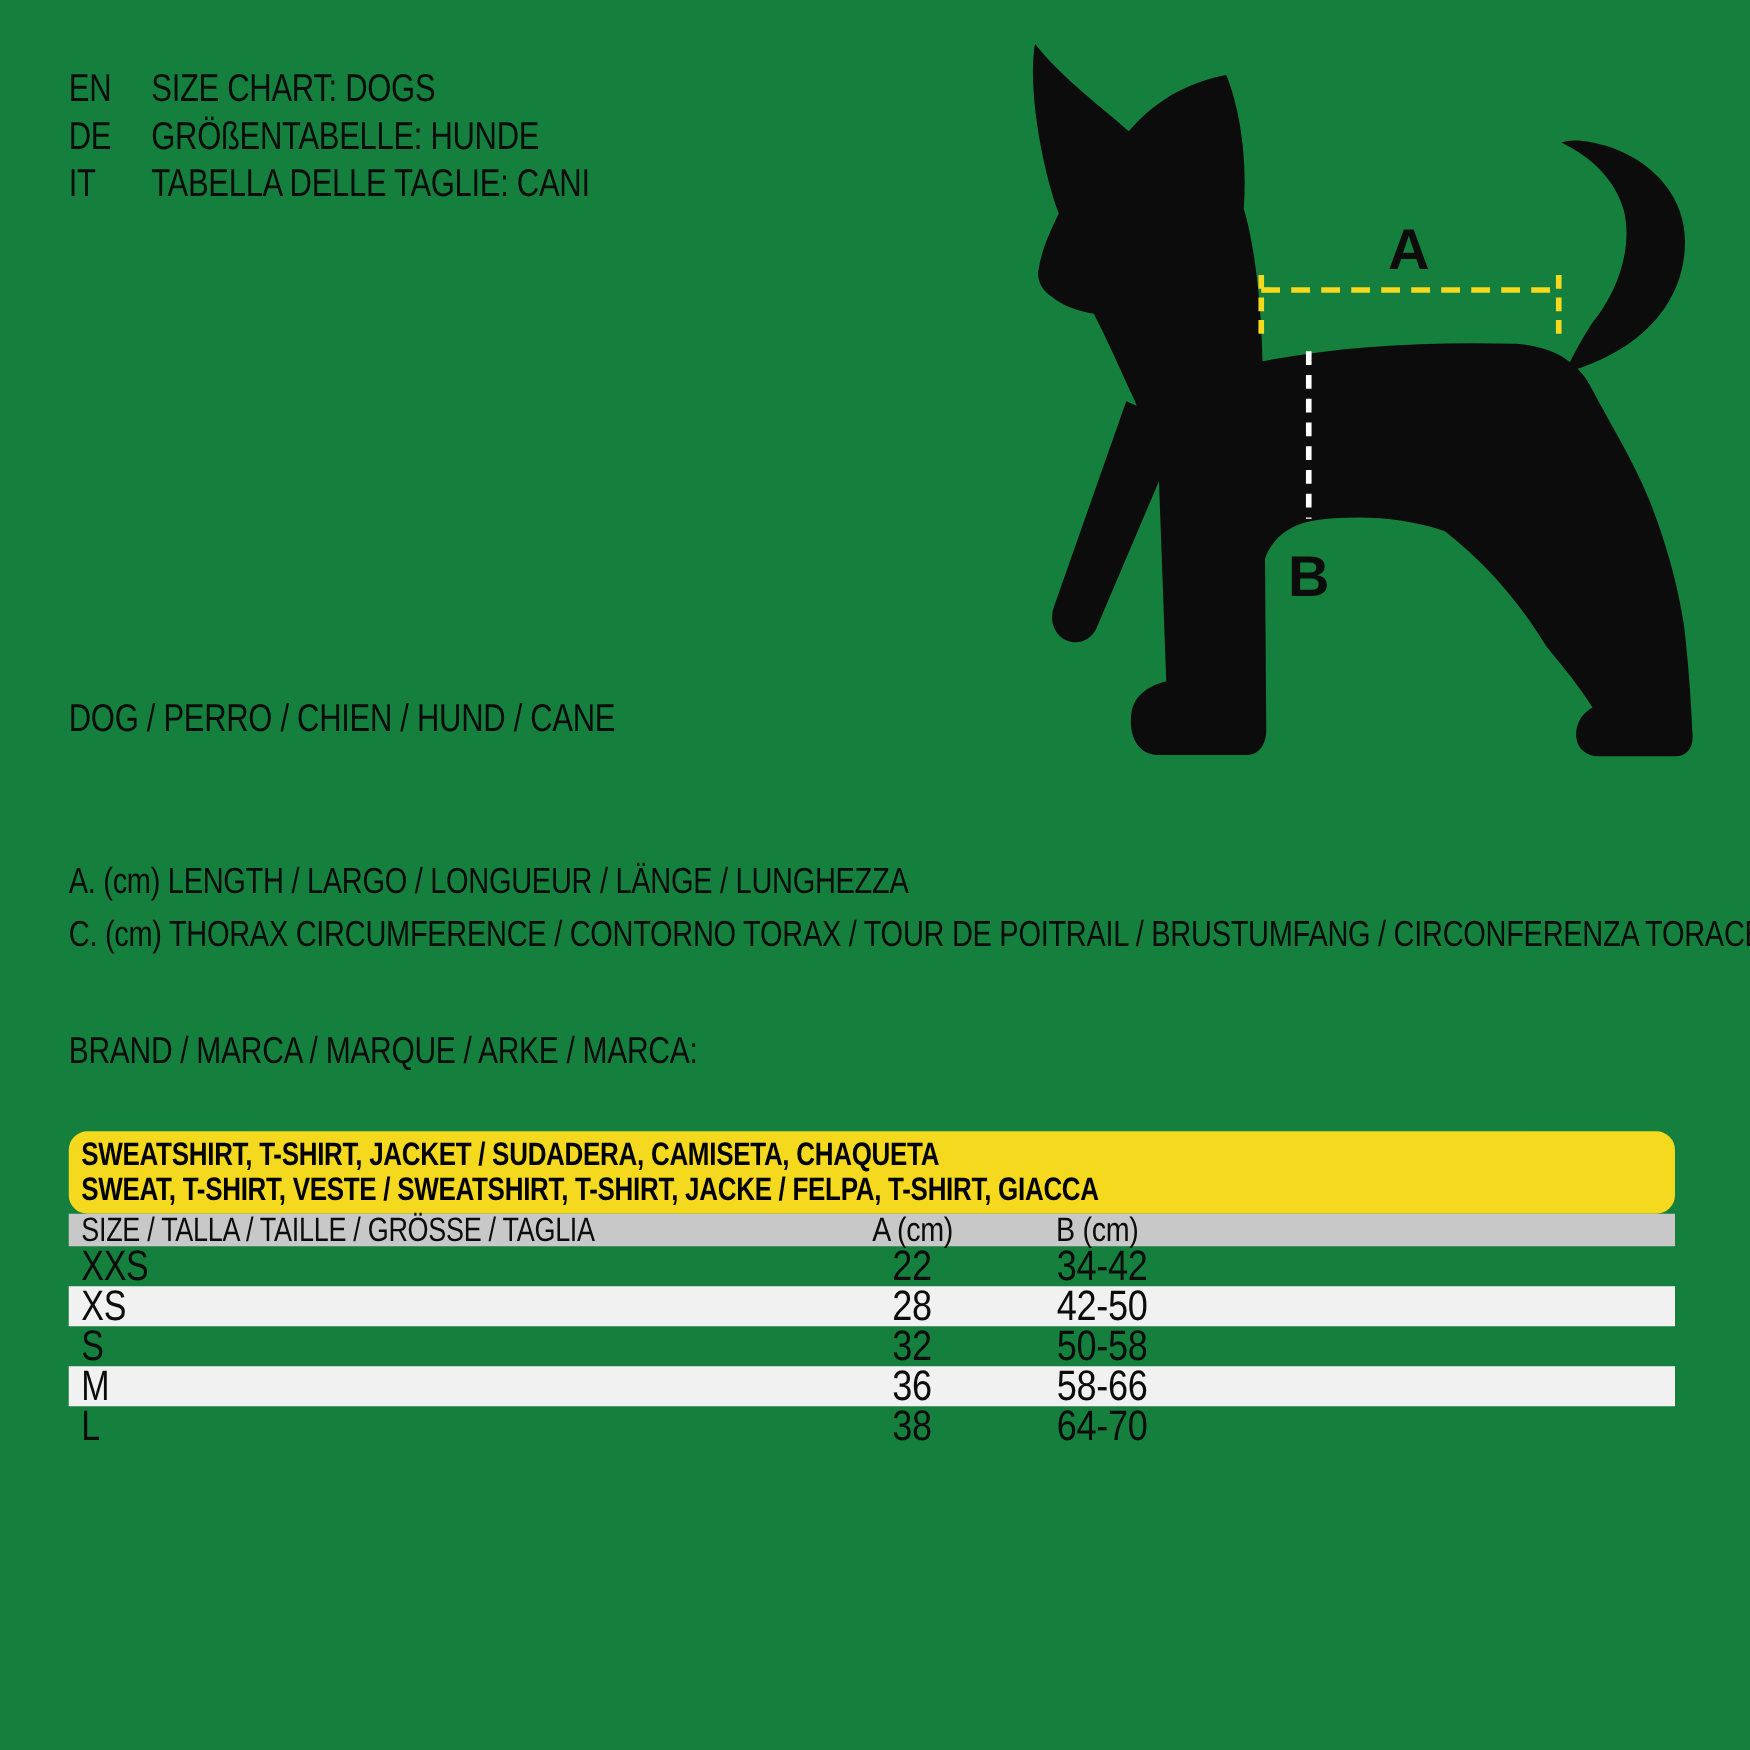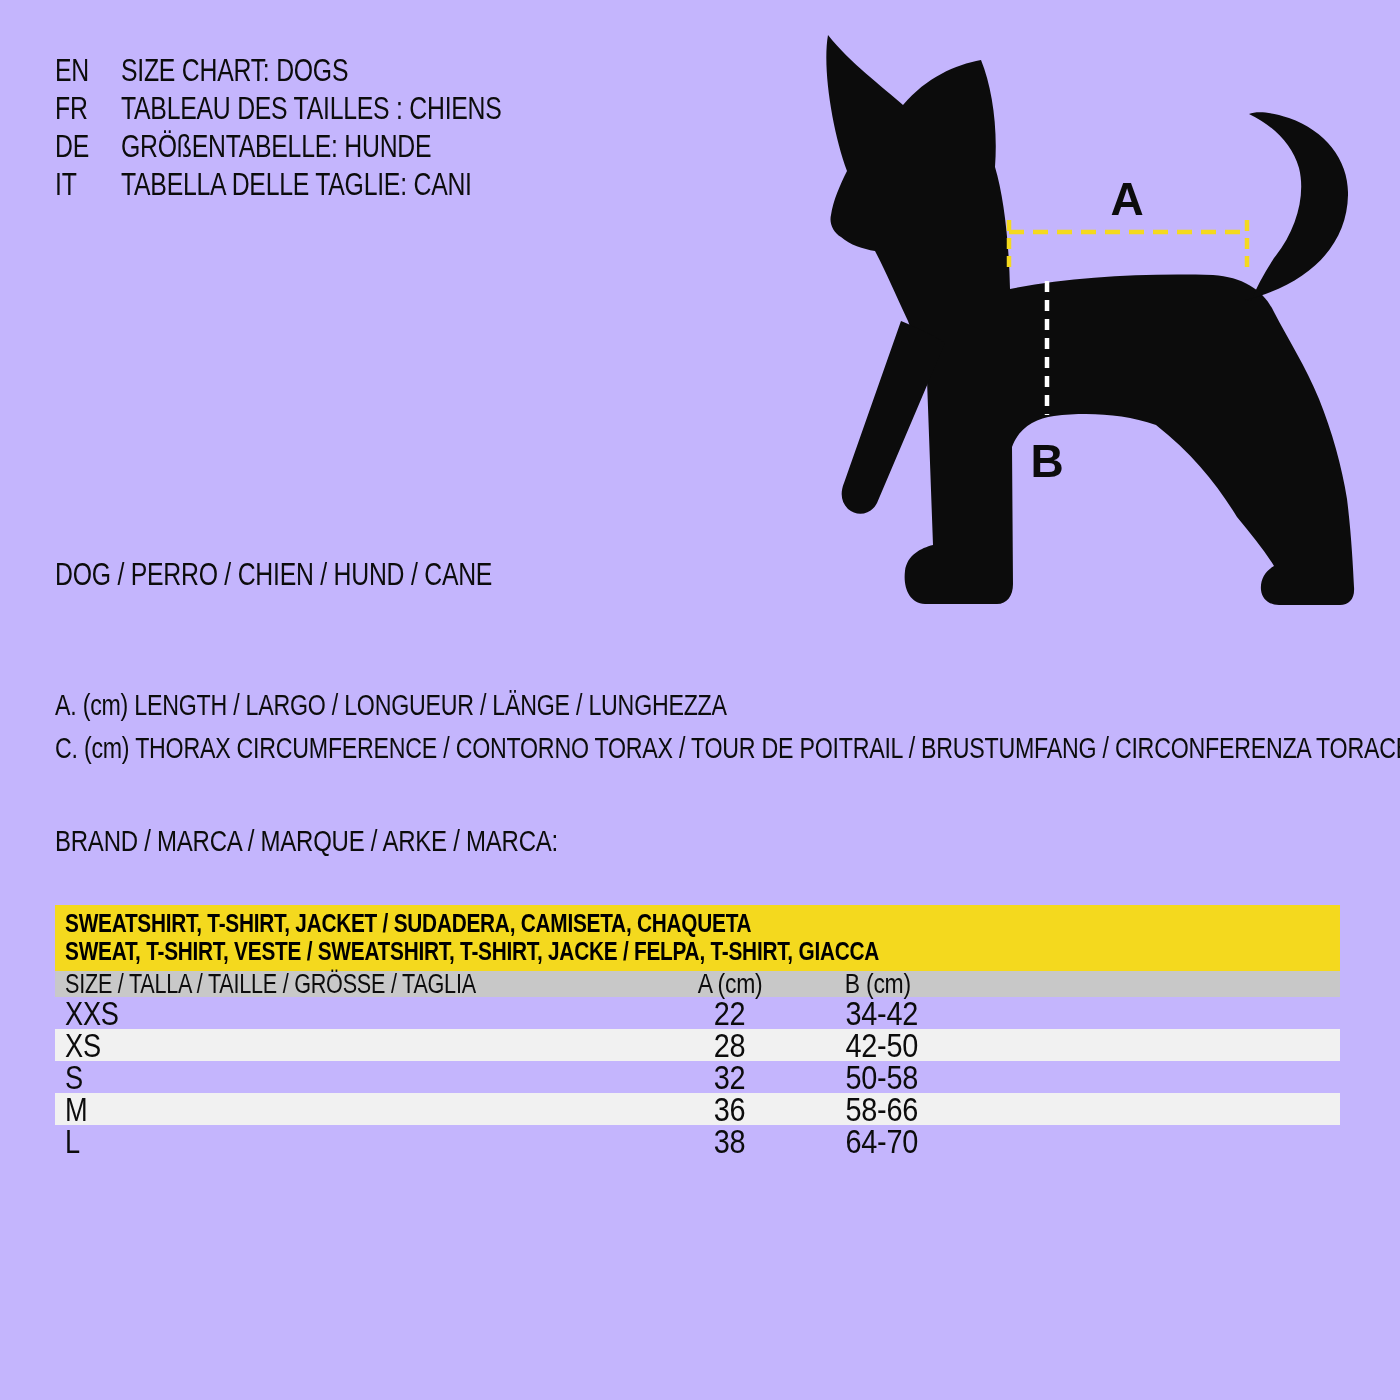--- a/index.html
+++ b/index.html
@@ -3,21 +3,21 @@
 <meta charset="utf-8">
 <style>
   :root{
     --yellow:#F4D91E;
     --hdr-gray:#C8C8C8;
     --alt-gray:#F1F1F1;
     --ink:#0C0C0C;
   }
   html,body{margin:0;padding:0;background:#fff;}
   .page{
-    position:relative;width:1400px;height:1400px;background:#c4b5fd;
+    position:relative;width:1400px;height:1400px;background:#15803d;
     font-family:"Liberation Sans",sans-serif;color:var(--ink);overflow:hidden;
   }
   
   .cond{display:inline-block;transform:scaleX(.8);transform-origin:0 50%;
         white-space:nowrap;letter-spacing:-.3px;}
   .cond-c{display:inline-block;transform:scaleX(.85);transform-origin:50% 50%;
         white-space:nowrap;letter-spacing:-.3px;}
 
   .lang-block{position:absolute;left:55px;top:52px;font-size:31px;}
   .lang-row{height:38px;line-height:38px;}
@@ -26,40 +26,37 @@
   .dog-figure{position:absolute;left:795px;top:25px;width:560px;height:585px;}
 
   .animal-caption{position:absolute;left:55px;top:556px;font-size:31px;line-height:38px;}
 
   .measure-notes{position:absolute;left:55px;top:684px;font-size:29px;}
   .measure-notes .note-line{height:43px;line-height:43px;}
 
   .brand-line{position:absolute;left:55px;top:806px;font-size:30px;line-height:38px;margin-top:16px;}
 
   .size-table{position:absolute;left:55px;top:905px;width:1285px;}
-  .garment-band{background:var(--yellow);padding:4px 16px 6px 10px;}
+  .garment-band{background:var(--yellow);padding:4px 16px 6px 10px;border-radius:15px;}
   .garment-band .band-line{display:block;font-weight:700;font-size:26px;line-height:28px;color:#000;}
   .table-header{height:26px;background:var(--hdr-gray);display:flex;align-items:center;font-size:27px;}
   .table-row{height:32px;display:flex;align-items:center;font-size:34px;}
   .rows .table-row:nth-child(even){background:var(--alt-gray);}
   .c1{flex:0 0 44%;padding-left:10px;box-sizing:border-box;overflow:visible;}
   .c2{flex:0 0 17%;text-align:center;}
   .c3{flex:0 0 16.5%;text-align:left;}
 </style>
 </head>
 <body>
 
 <div class="page">
 
   <div class="lang-block">
     <div class="lang-row">
       <span class="lang-code cond">EN</span><span class="cond">SIZE CHART: DOGS</span>
-    </div>
-    <div class="lang-row">
-      <span class="lang-code cond">FR</span><span class="cond">TABLEAU DES TAILLES : CHIENS</span>
     </div>
     <div class="lang-row">
       <span class="lang-code cond">DE</span><span class="cond">GRÖßENTABELLE: HUNDE</span>
     </div>
     <div class="lang-row">
       <span class="lang-code cond">IT</span><span class="cond">TABELLA DELLE TAGLIE: CANI</span>
     </div>
   </div>
 
   <div class="dog-figure">

